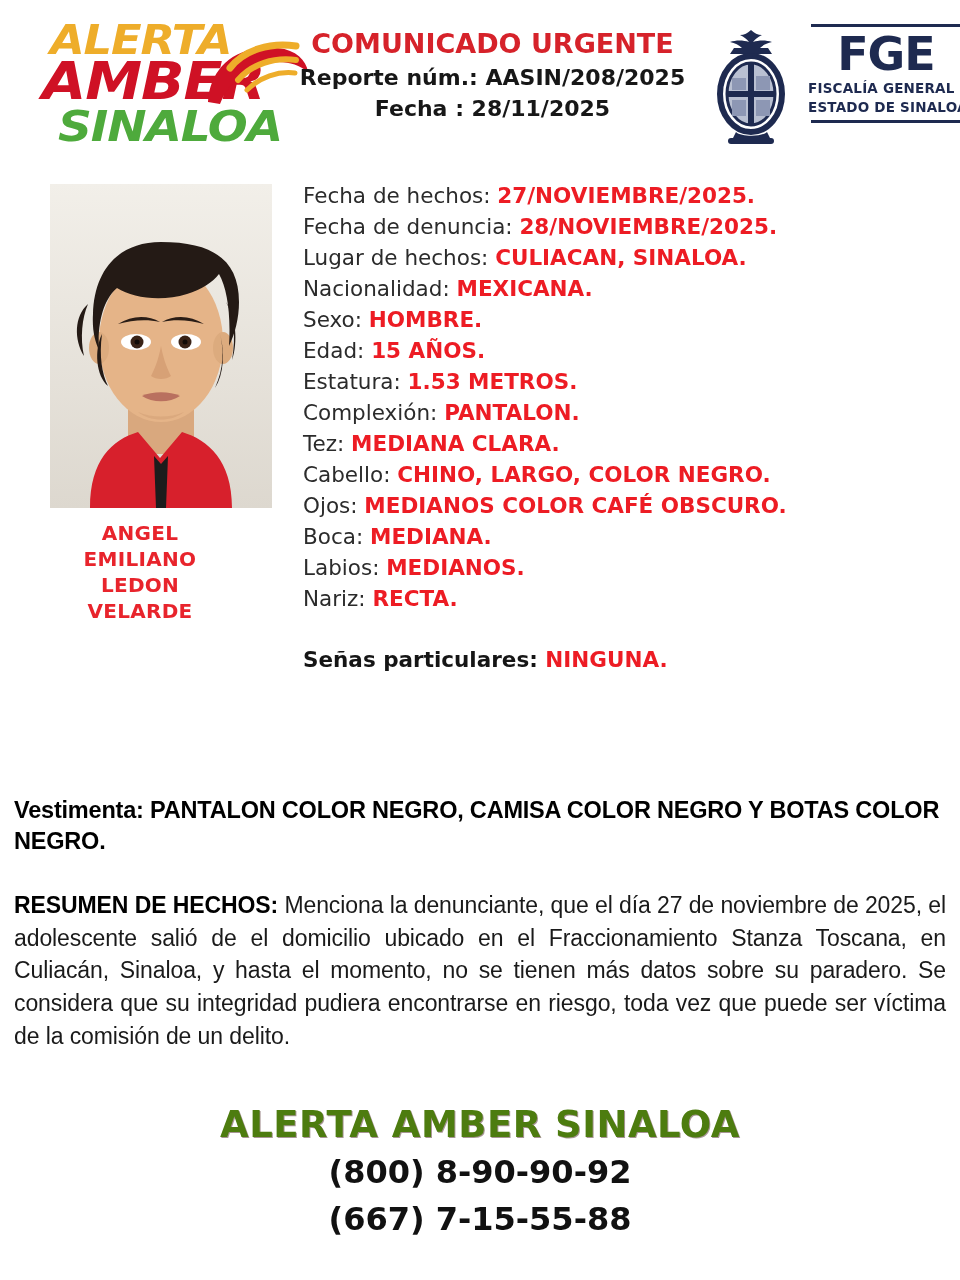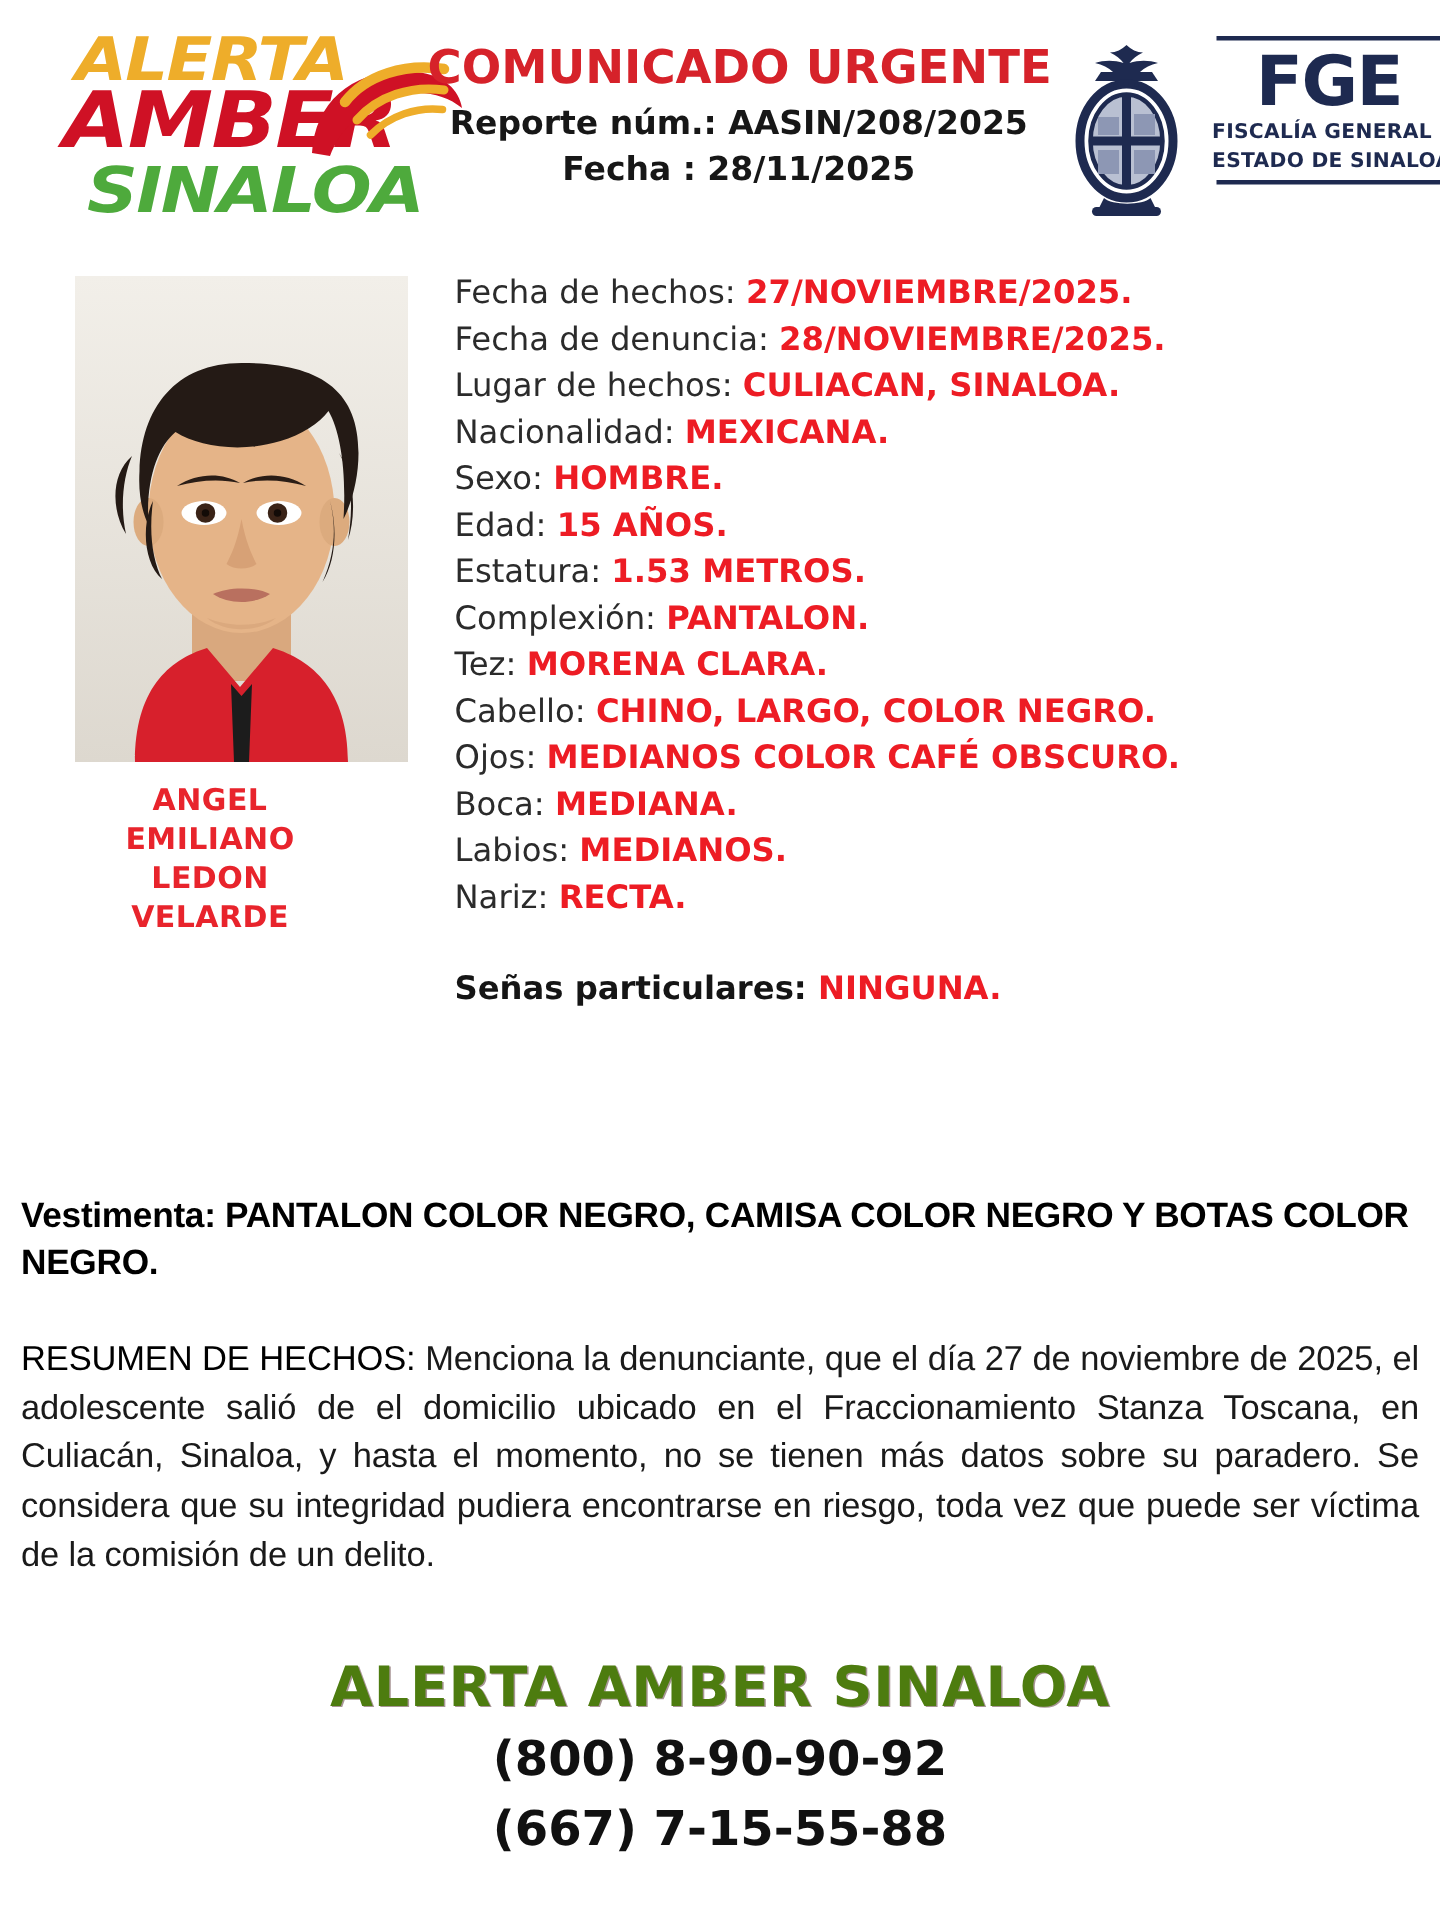--- a/index.html
+++ b/index.html
@@ -77,21 +77,21 @@
   
   .header-center {
     position: absolute;
     left: 285px;
     top: 28px;
     width: 415px;
     text-align: center;
   }
   .hdr-urgent {
     font-family: "DejaVu Sans", sans-serif;
-    font-size: 31px;
+    font-size: 27px;
     font-weight: bold;
     color: #d6222a;
     letter-spacing: 0px;
     line-height: 1.15;
     white-space: nowrap;
   }
   .hdr-report {
     font-family: "DejaVu Sans", sans-serif;
     font-size: 22px;
     font-weight: bold;
@@ -245,21 +245,21 @@
   .resumen {
     margin: 32px 14px 0 14px;
     font-family: "Liberation Sans", sans-serif;
     font-size: 23px;
     line-height: 1.42;
     color: #1a1a1a;
     text-align: justify;
     letter-spacing: -0.1px;
   }
   .resumen .lead {
-    font-weight: normal;
+    font-weight: bold;
     color: #000000;
   }
 
   
   .footer {
     position: absolute;
     left: 0;
     top: 1105px;
     width: 960px;
     text-align: center;
@@ -414,21 +414,21 @@
     <div class="detail-row">
       <span>Estatura:</span>
       <span class="val">1.53 METROS.</span>
     </div>
     <div class="detail-row">
       <span>Complexión:</span>
       <span class="val">PANTALON.</span>
     </div>
     <div class="detail-row">
       <span>Tez:</span>
-      <span class="val">MORENA CLARA.</span>
+      <span class="val">MEDIANA CLARA.</span>
     </div>
     <div class="detail-row">
       <span>Cabello:</span>
       <span class="val">CHINO, LARGO, COLOR NEGRO.</span>
     </div>
     <div class="detail-row">
       <span>Ojos:</span>
       <span class="val">MEDIANOS COLOR CAFÉ OBSCURO.</span>
     </div>
     <div class="detail-row">

